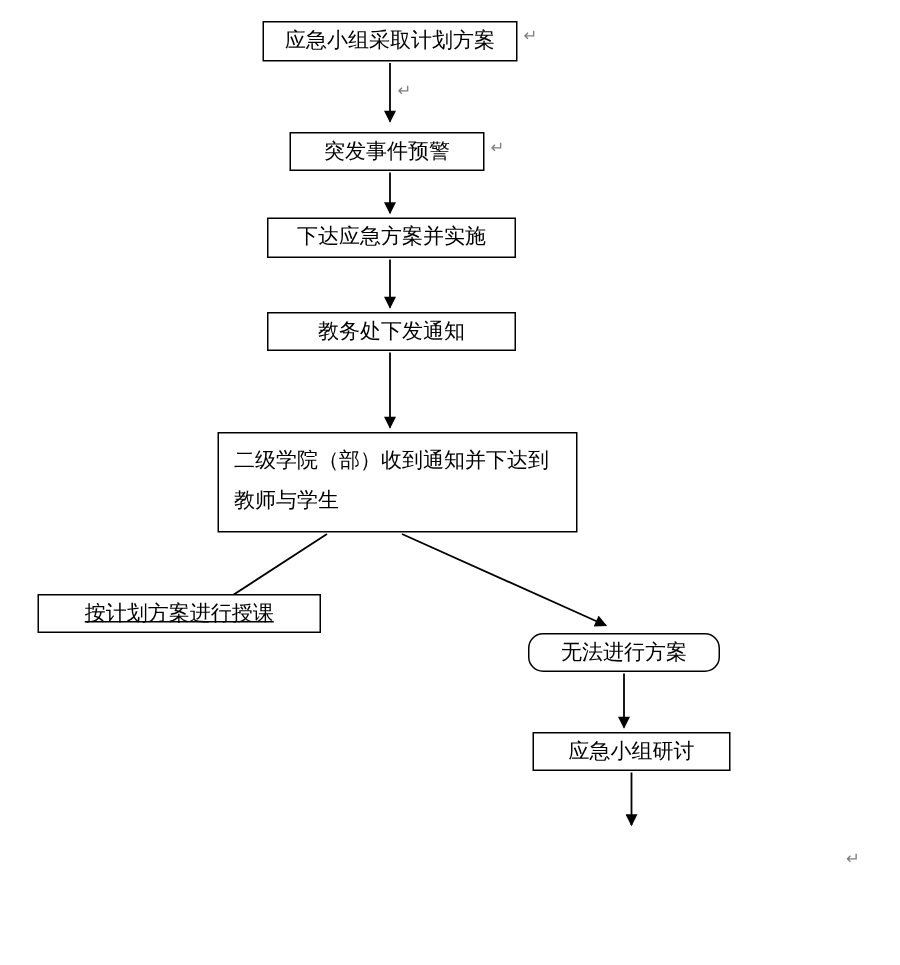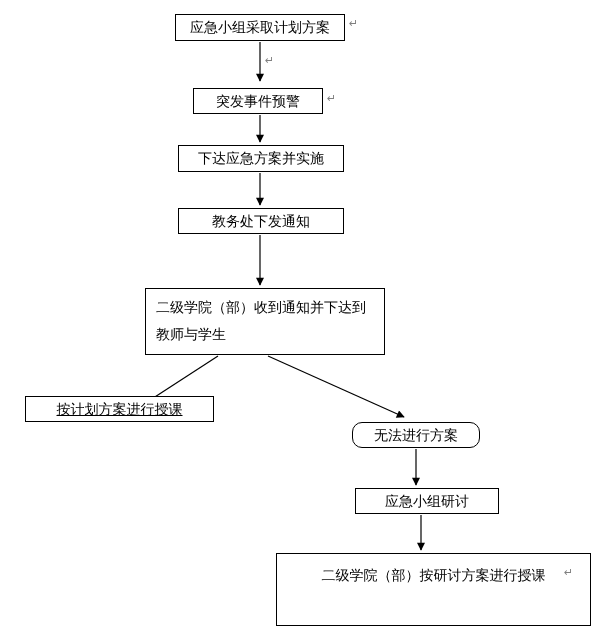--- a/index.html
+++ b/index.html
@@ -34,21 +34,21 @@
   .node span { display: inline-block; }
   .n1 { left: 175px; top: 14px;  width: 170px; height: 27px; }
   .n2 { left: 193px; top: 88px;  width: 130px; height: 26px; }
   .n3 { left: 178px; top: 145px; width: 166px; height: 27px; }
   .n4 { left: 178px; top: 208px; width: 166px; height: 26px; }
   .n5 { left: 145px; top: 288px; width: 240px; height: 67px;
         justify-content: flex-start; text-align: left; padding-left: 10px; }
   .n5 span { white-space: pre-line; line-height: 1.9; }
   .n6 { left: 25px;  top: 396px; width: 189px; height: 26px; text-decoration: underline; }
   .n7 { left: 352px; top: 422px; width: 128px; height: 26px; border-radius: 10px; }
-  .n8 { left: 355px; top: 488px; width: 144px; height: 26px; }
+  .n8 { left: 355px; top: 488px; width: 132px; height: 26px; }
   .n9 { left: 276px; top: 553px; width: 315px; height: 73px;
         align-items: flex-start; padding-top: 11px; }
   .mark {
     position: absolute;
     color: #808080;
     font-size: 11px;
     font-family: "DejaVu Sans", sans-serif;
     z-index: 3;
     line-height: 1;
   }
@@ -104,22 +104,19 @@
   </div>
 
   <div class="node n7">
     <span>无法进行方案</span>
   </div>
 
   <div class="node n8">
     <span>应急小组研讨</span>
   </div>
 
-  <div class="node n9">
-    <span>二级学院（部）按研讨方案进行授课</span>
-  </div>
 
   <span class="mark m1">↵</span>
   <span class="mark m2">↵</span>
   <span class="mark m3">↵</span>
   <span class="mark m4">↵</span>
 
 </div>
 
 </body></html>

